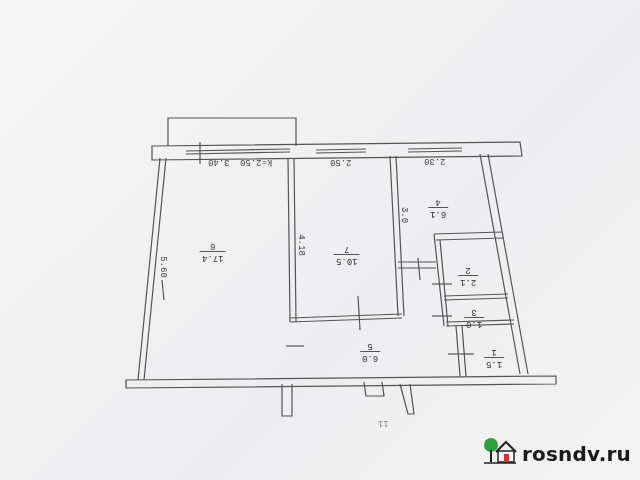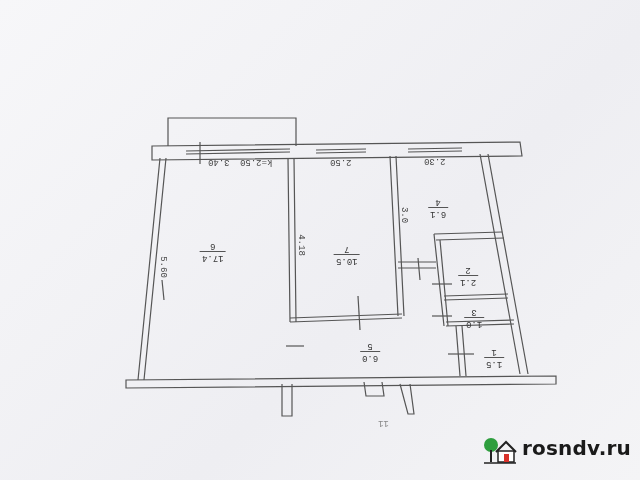--- a/index.html
+++ b/index.html
@@ -4,21 +4,21 @@
 <style>
   html,body{margin:0;padding:0;}
   body{width:640px;height:480px;overflow:hidden;background:#f3f3f5;font-family:"Liberation Sans",sans-serif;position:relative;}
   .paper{position:absolute;left:0;top:0;width:640px;height:480px;background:linear-gradient(135deg,#f7f7f9 0%,#eeeef2 60%,#f4f4f6 100%);}
   svg.plan{position:absolute;left:0;top:0;}
   .lbl{position:absolute;font-family:"Liberation Mono",monospace;color:#444;font-size:9px;transform:rotate(180deg);white-space:nowrap;}
   .room{position:absolute;transform:rotate(180deg);text-align:center;font-family:"Liberation Mono",monospace;color:#333;font-size:9px;line-height:11px;}
   .room .area{border-bottom:1px solid #555;padding:0 2px;display:block;}
   .room .num{display:block;}
   .vlbl{position:absolute;font-family:"Liberation Mono",monospace;color:#444;font-size:9px;transform:rotate(90deg);white-space:nowrap;}
-  .logo{position:absolute;left:482px;top:436px;display:flex;align-items:flex-start;gap:4px;}
+  .logo{position:absolute;left:482px;top:436px;display:flex;align-items:flex-end;gap:4px;}
   .logo-text{font-family:"DejaVu Sans",sans-serif;font-weight:bold;font-size:20px;color:#1a1a1a;letter-spacing:0.2px;}
 </style>
 </head>
 <body>
 
 <div class="paper"></div>
 
 <svg class="plan" width="640" height="480">
   <g stroke="#555" fill="none" stroke-width="1.2">
 

